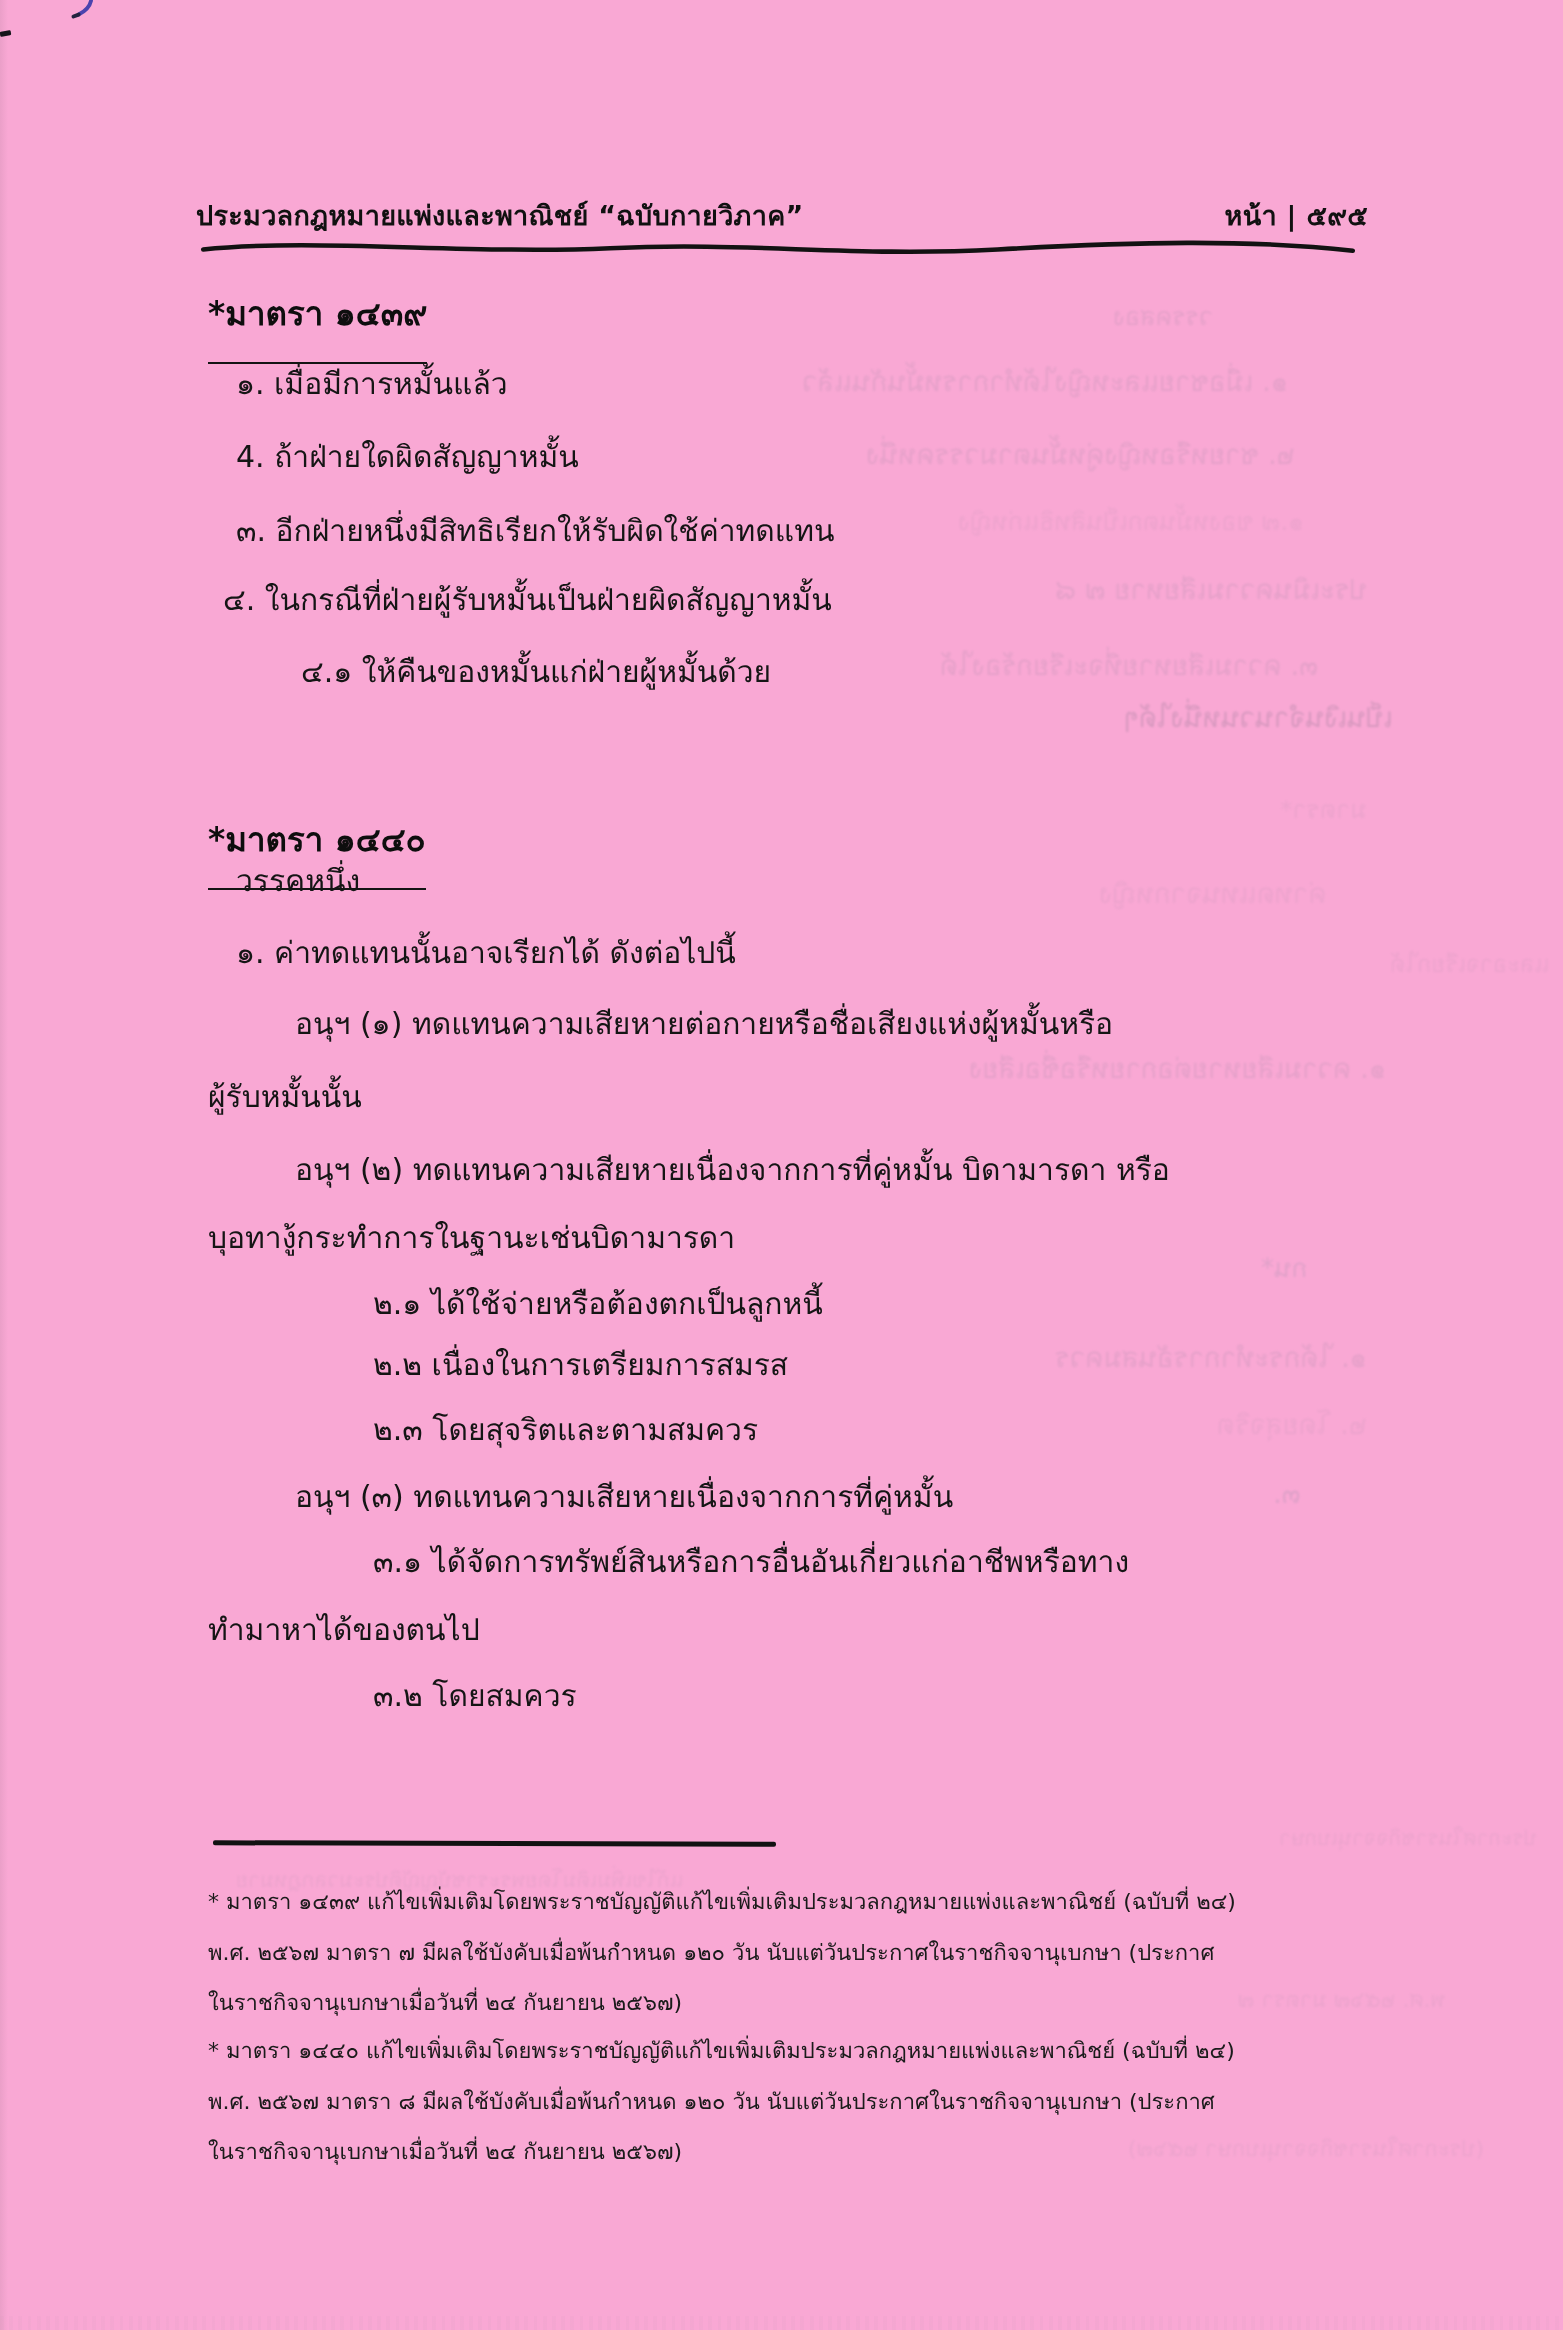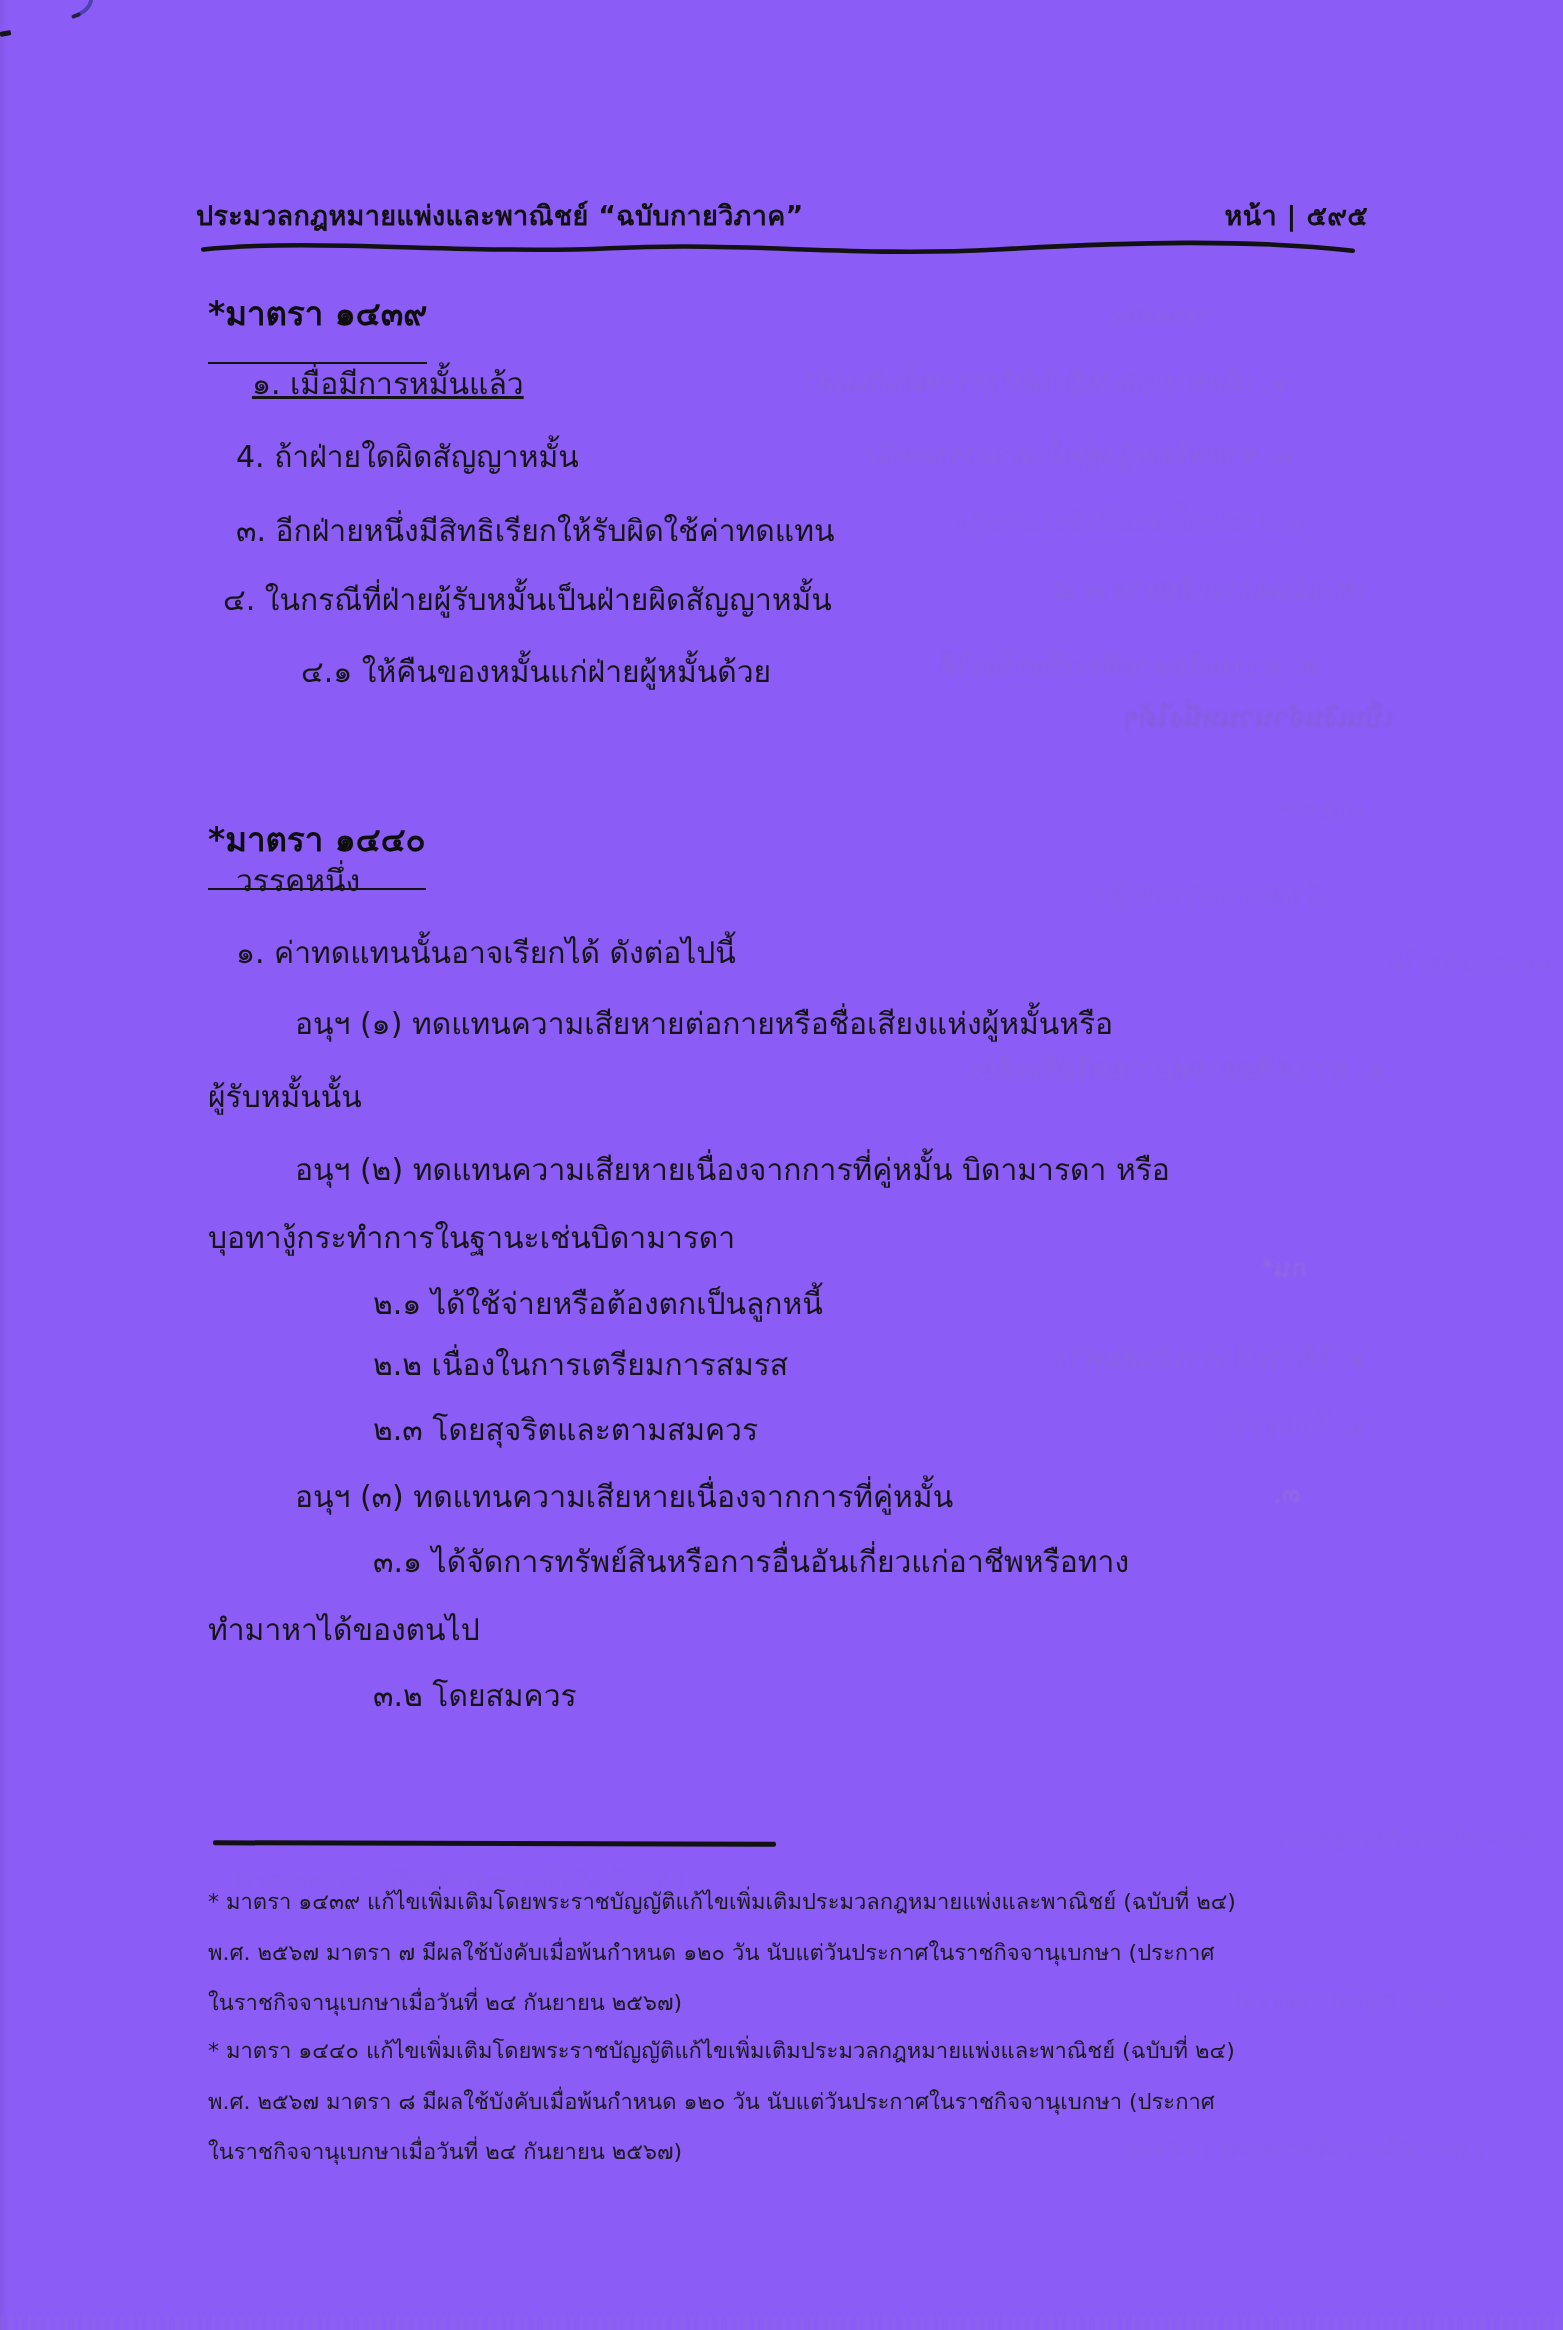--- a/index.html
+++ b/index.html
@@ -1,20 +1,20 @@
 <!DOCTYPE html>
 <html style="font-size:10.5px"><head>
 <meta charset="utf-8">
 <style>
   html,body{margin:0;padding:0;background:#e8e8e8;}
   .page{
     position:relative;
     width:1563px;height:2330px;
     margin:0 auto;
-    background:#8b5cf6;
+    background:#f9a8d4;
     overflow:hidden;
     font-family:"DejaVu Sans",sans-serif;
     color:#161616;
   }
   .t{position:absolute;white-space:nowrap;}
   .hdr{font-size:27px;font-weight:bold;letter-spacing:0.3px;color:#111;}
   .sec-head{font-size:33px;font-weight:bold;color:#0e0e0e;
             border-bottom:2.6px solid #141414;padding-bottom:22px;}
   .body-line{font-size:30px;color:#151515;}
   .fn{font-size:22px;color:#1b1b1b;}
@@ -62,21 +62,21 @@
 
   <div class="t hdr" style="left:196px;top:194px;">ประมวลกฎหมายแพ่งและพาณิชย์ “ฉบับกายวิภาค”</div>
   <div class="t hdr" style="right:195px;top:194px;">หน้า | ๕๙๕</div>
 
   <svg style="left:189px;top:234px;" width="1178" height="31" viewBox="0 0 1800 48">
     <path d="M10,24 C180,6 420,32 640,22 C860,12 1010,36 1240,24 C1450,12 1630,8 1790,26" stroke="#121212" stroke-width="7" fill="none" stroke-linecap="round"></path>
   </svg>
 
   <div class="t sec-head" style="left:208px;top:287px;">*มาตรา ๑๔๓๙</div>
 
-  <div class="t body-line" style="left:252px;top:360px;text-decoration:underline;">๑. เมื่อมีการหมั้นแล้ว</div>
+  <div class="t body-line" style="left:236px;top:360px;">๑. เมื่อมีการหมั้นแล้ว</div>
   <div class="t body-line" style="left:236px;top:433px;">4. ถ้าฝ่ายใดผิดสัญญาหมั้น</div>
   <div class="t body-line" style="left:236px;top:507px;">๓. อีกฝ่ายหนึ่งมีสิทธิเรียกให้รับผิดใช้ค่าทดแทน</div>
   <div class="t body-line" style="left:223px;top:576px;">๔. ในกรณีที่ฝ่ายผู้รับหมั้นเป็นฝ่ายผิดสัญญาหมั้น</div>
   <div class="t body-line" style="left:301px;top:648px;">๔.๑ ให้คืนของหมั้นแก่ฝ่ายผู้หมั้นด้วย</div>
 
   <div class="t sec-head" style="left:208px;top:785px;margin-top:28px;">*มาตรา ๑๔๔๐</div>
 
   <div class="t body-line" style="left:236px;top:857px;">วรรคหนึ่ง</div>
   <div class="t body-line" style="left:236px;top:929px;">๑. ค่าทดแทนนั้นอาจเรียกได้ ดังต่อไปนี้</div>
   <div class="t body-line" style="left:295px;top:1000px;">อนุฯ (๑) ทดแทนความเสียหายต่อกายหรือชื่อเสียงแห่งผู้หมั้นหรือ</div>

